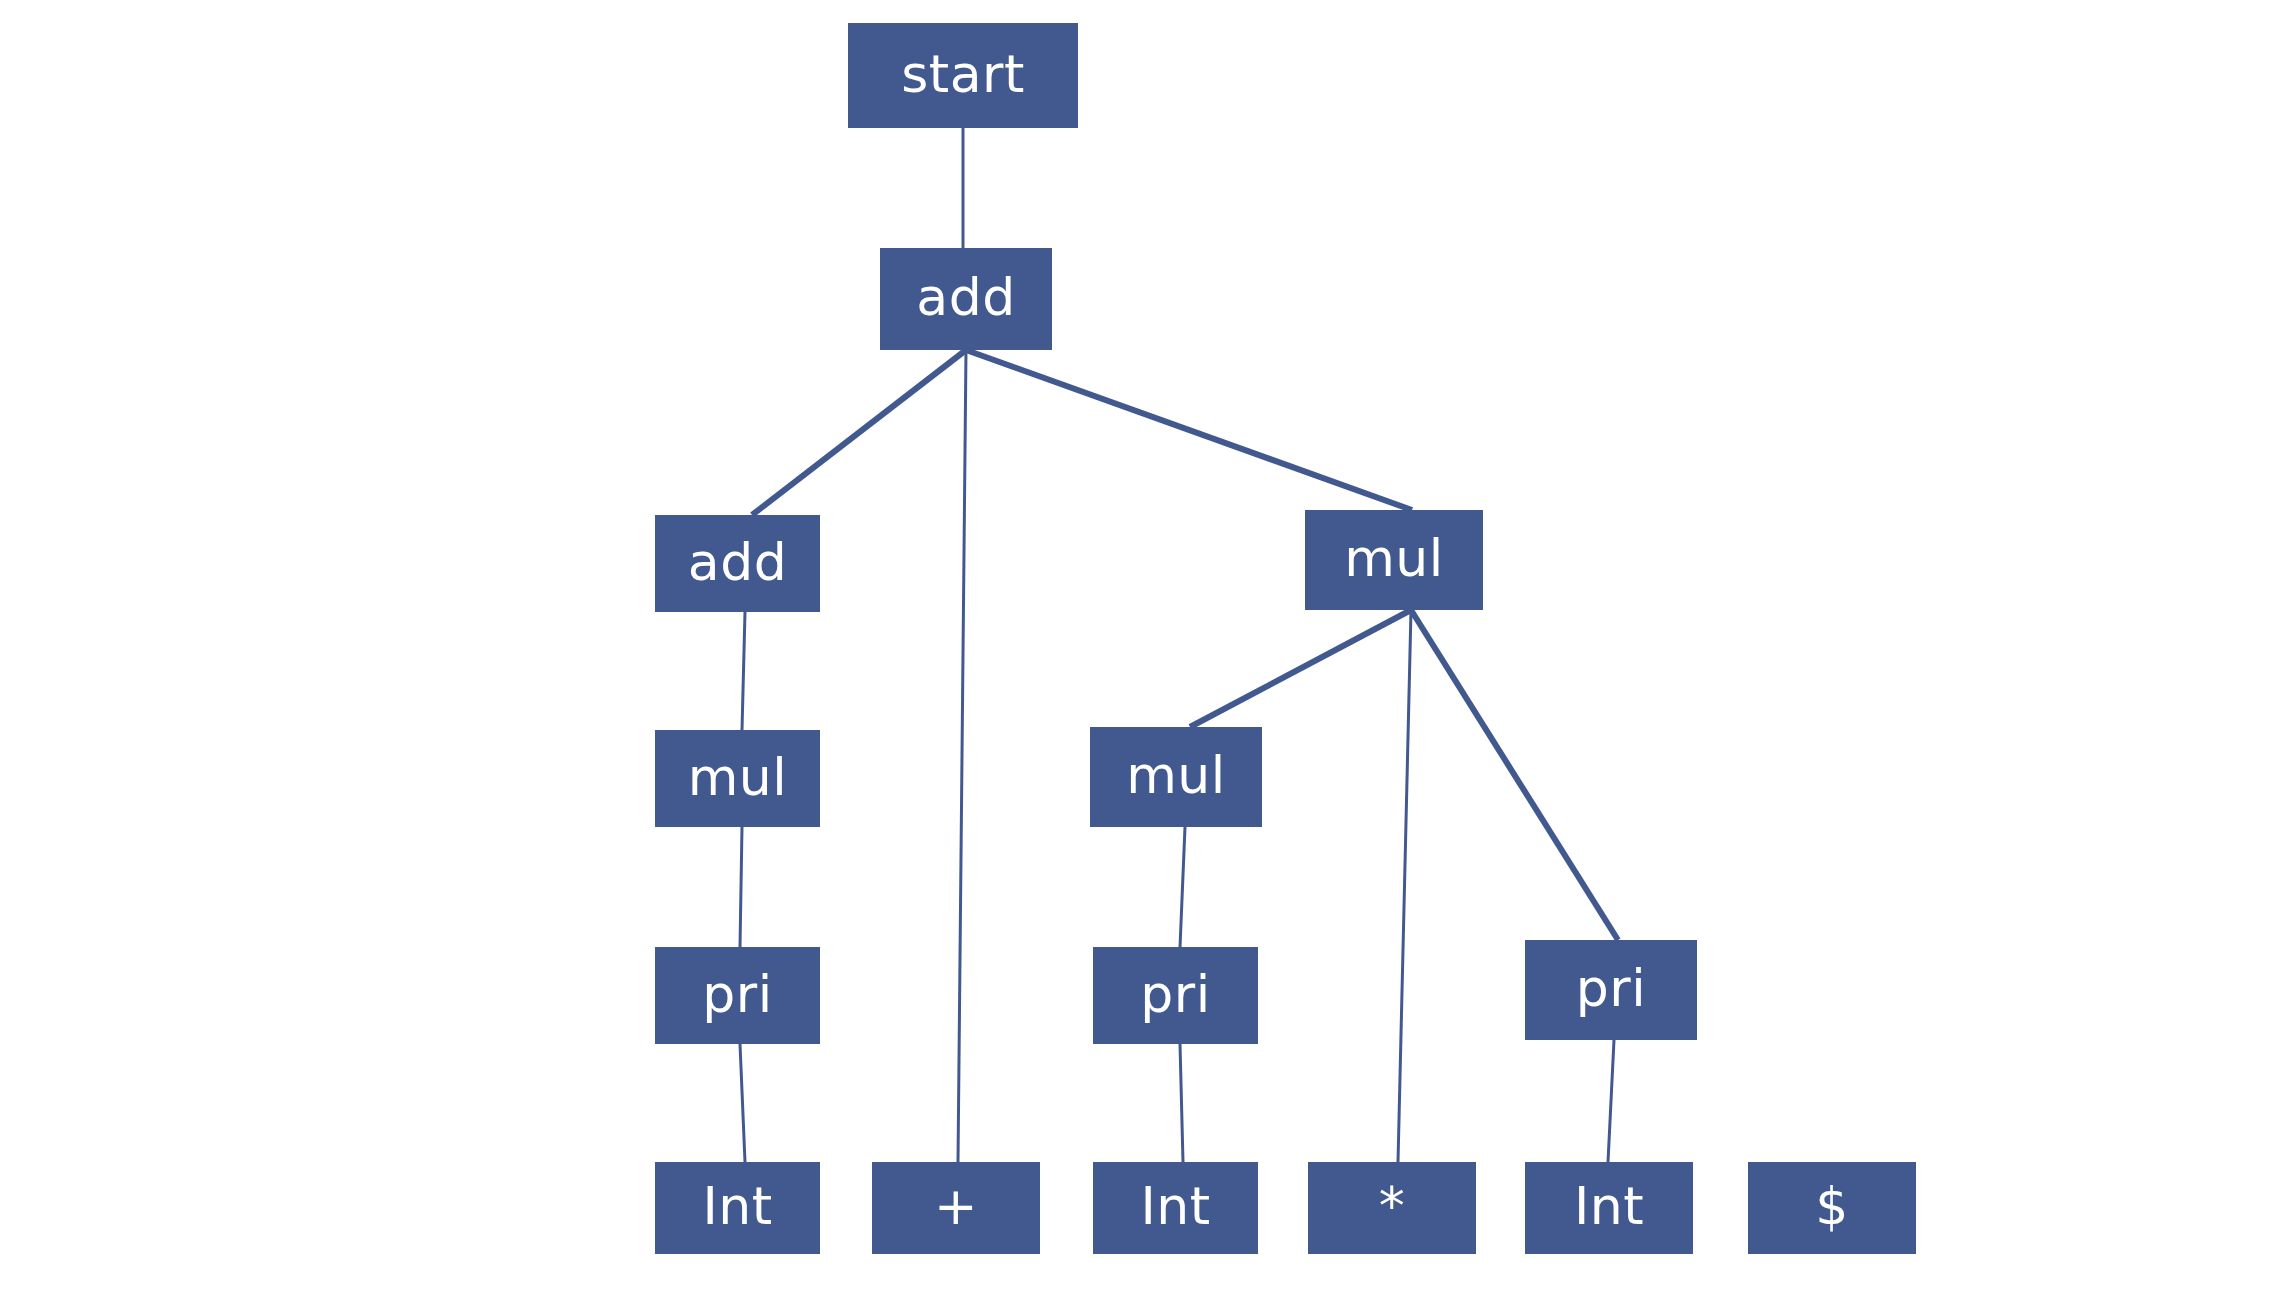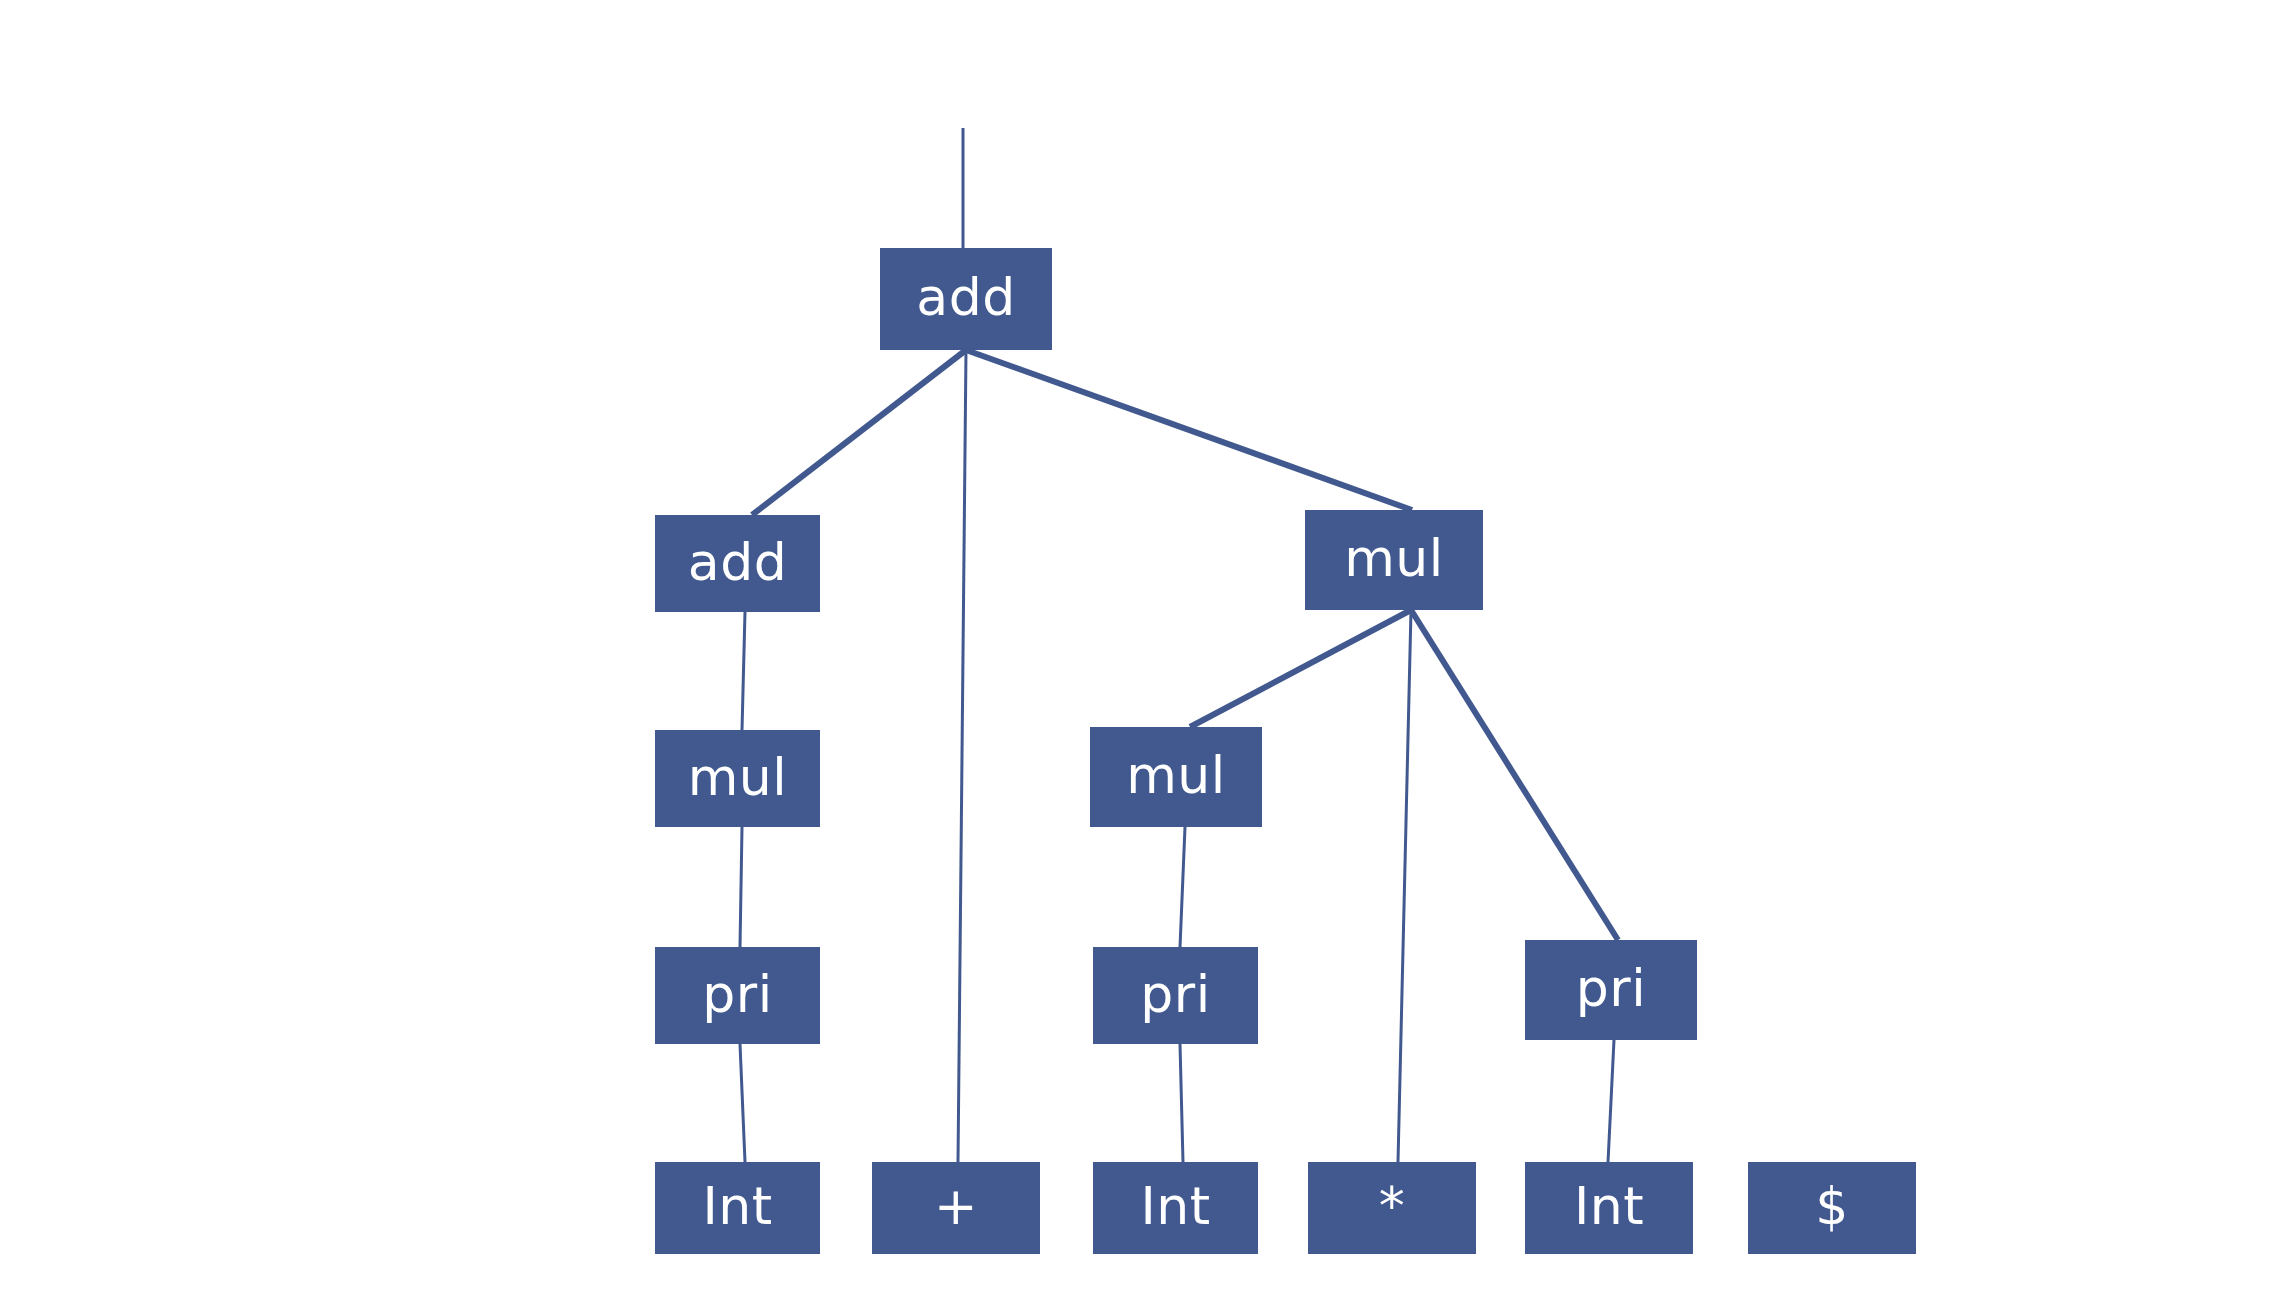--- a/index.html
+++ b/index.html
@@ -67,20 +67,23 @@
       <line x1="742" y1="827" x2="740" y2="947" stroke="#41598f" stroke-width="3" stroke-linecap="butt"></line>
       <line x1="740" y1="1044" x2="745" y2="1162" stroke="#41598f" stroke-width="3" stroke-linecap="butt"></line>
       <line x1="1411" y1="610" x2="1190" y2="727" stroke="#41598f" stroke-width="6" stroke-linecap="butt"></line>
       <line x1="1411" y1="610" x2="1398" y2="1162" stroke="#41598f" stroke-width="3" stroke-linecap="butt"></line>
       <line x1="1411" y1="610" x2="1618" y2="940" stroke="#41598f" stroke-width="6" stroke-linecap="butt"></line>
       <line x1="1185" y1="827" x2="1180" y2="947" stroke="#41598f" stroke-width="3" stroke-linecap="butt"></line>
       <line x1="1180" y1="1044" x2="1183" y2="1162" stroke="#41598f" stroke-width="3" stroke-linecap="butt"></line>
       <line x1="1614" y1="1040" x2="1608" y2="1162" stroke="#41598f" stroke-width="3" stroke-linecap="butt"></line>
     </svg>
   <div id="node-layer">
+      <div class="node" style="left: 848px; top: 23px; width: 230px; height: 105px; background: rgb(65, 89, 143); color: rgb(255, 255, 255);">
+        <span class="node-label">start</span>
+      </div>
       <div class="node" style="left: 880px; top: 248px; width: 172px; height: 102px; background: rgb(65, 89, 143); color: rgb(255, 255, 255);">
         <span class="node-label">add</span>
       </div>
       <div class="node" style="left: 655px; top: 515px; width: 165px; height: 97px; background: rgb(65, 89, 143); color: rgb(255, 255, 255);">
         <span class="node-label">add</span>
       </div>
       <div class="node" style="left: 1305px; top: 510px; width: 178px; height: 100px; background: rgb(65, 89, 143); color: rgb(255, 255, 255);">
         <span class="node-label">mul</span>
       </div>
       <div class="node" style="left: 655px; top: 730px; width: 165px; height: 97px; background: rgb(65, 89, 143); color: rgb(255, 255, 255);">

